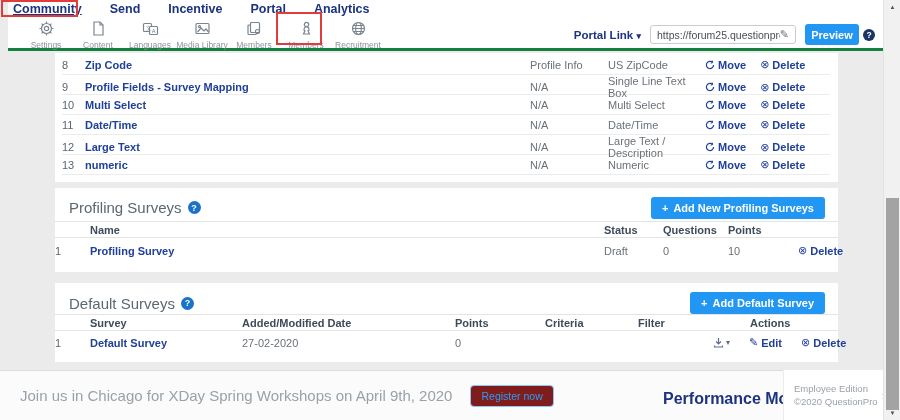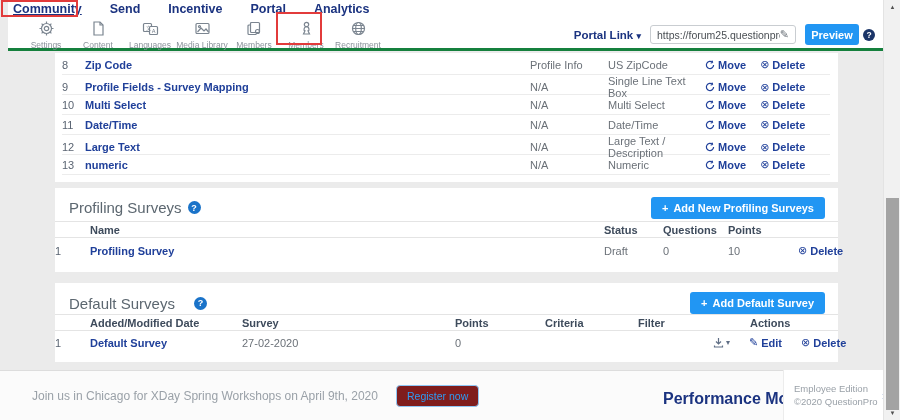--- a/index.html
+++ b/index.html
@@ -57,21 +57,21 @@
   .cols3h { grid-template-columns:35px 152px 213px 90px 93px 112px 1fr; }
   .cols3r { grid-template-columns:35px 152px 213px 90px 93px 67px 1fr; }
   .tbl3-head { margin-top:2px; }
   .tbl3-row { height:23px; }
   .row-actions { display:flex; align-items:center; gap:19px; padding-left:8px; }
   .dl-group { display:flex; align-items:center; gap:2px; cursor:pointer; }
   .dl-caret { font-size:8px; color:#5f6e85; }
 
   
   .footer { position:absolute; left:0; top:370px; width:883px; height:50px; background:#fbfbfb; border-top:1px solid #dddddd; display:flex; align-items:center; }
-  .promo { margin-left:32px; font-size:12px; color:#9aa1a8; white-space:nowrap; }
+  .promo { margin-left:20px; font-size:15px; color:#9aa1a8; white-space:nowrap; }
   .btn-register { margin-left:18px; height:22px; padding:0 10px; background:#7f1d1d; border:1px solid #8ec7f5; border-radius:4px; color:#2d9cf4; font-size:10.5px; cursor:pointer; }
   .perf { position:absolute; left:663px; top:19px; font-size:16px; font-weight:bold; color:#1b3380; cursor:pointer; white-space:nowrap; }
   .edition { position:absolute; left:783px; top:-1px; width:116px; height:51px; background:#fff; border-left:1px solid #ececec; display:flex; align-items:center; padding-left:10px; }
   .edition-text { font-size:9.5px; color:#9aa1a8; line-height:1.35; white-space:nowrap; }
   .chevrons { margin-left:2px; cursor:pointer; }
 
   
   .scrollbar { position:absolute; right:0; top:0; width:17px; height:420px; background:#f1f1f1; border-left:1px solid #e3e3e3; }
   .sb-arrow { position:absolute; width:17px; height:12px; text-align:center; font-size:6px; color:#505050; line-height:12px; cursor:pointer; }
   .sb-up { top:1px; } .sb-down { bottom:1px; }
@@ -324,32 +324,32 @@
       <span class="gray">0</span>
       <span class="gray">10</span>
       <span class="act del-right">
           <span class="x-ic">⊗</span>
           <span>Delete</span>
         </span>
     </div>
   </div>
 
   <div class="card card3">
-    <div class="card-head" style="height:29px; padding-top:11px;gap:13px;">
+    <div class="card-head" style="height:29px; padding-top:11px;">
       <span class="sec-title">Default Surveys</span>
       <span class="help-badge">?</span>
       <button class="btn-add">
           <span>+</span>
           <span>Add Default Survey</span>
         </button>
     </div>
     <div class="tbl-head cols3h tbl3-head">
       <span></span>
+      <span>Survey</span>
       <span>Added/Modified Date</span>
-      <span>Survey</span>
       <span>Points</span>
       <span>Criteria</span>
       <span>Filter</span>
       <span>Actions</span>
     </div>
     <div class="tbl-row cols3r tbl3-row">
       <span class="c-num">1</span>
       <span class="link">Default Survey</span>
       <span class="gray">27-02-2020</span>
       <span class="gray">0</span>

